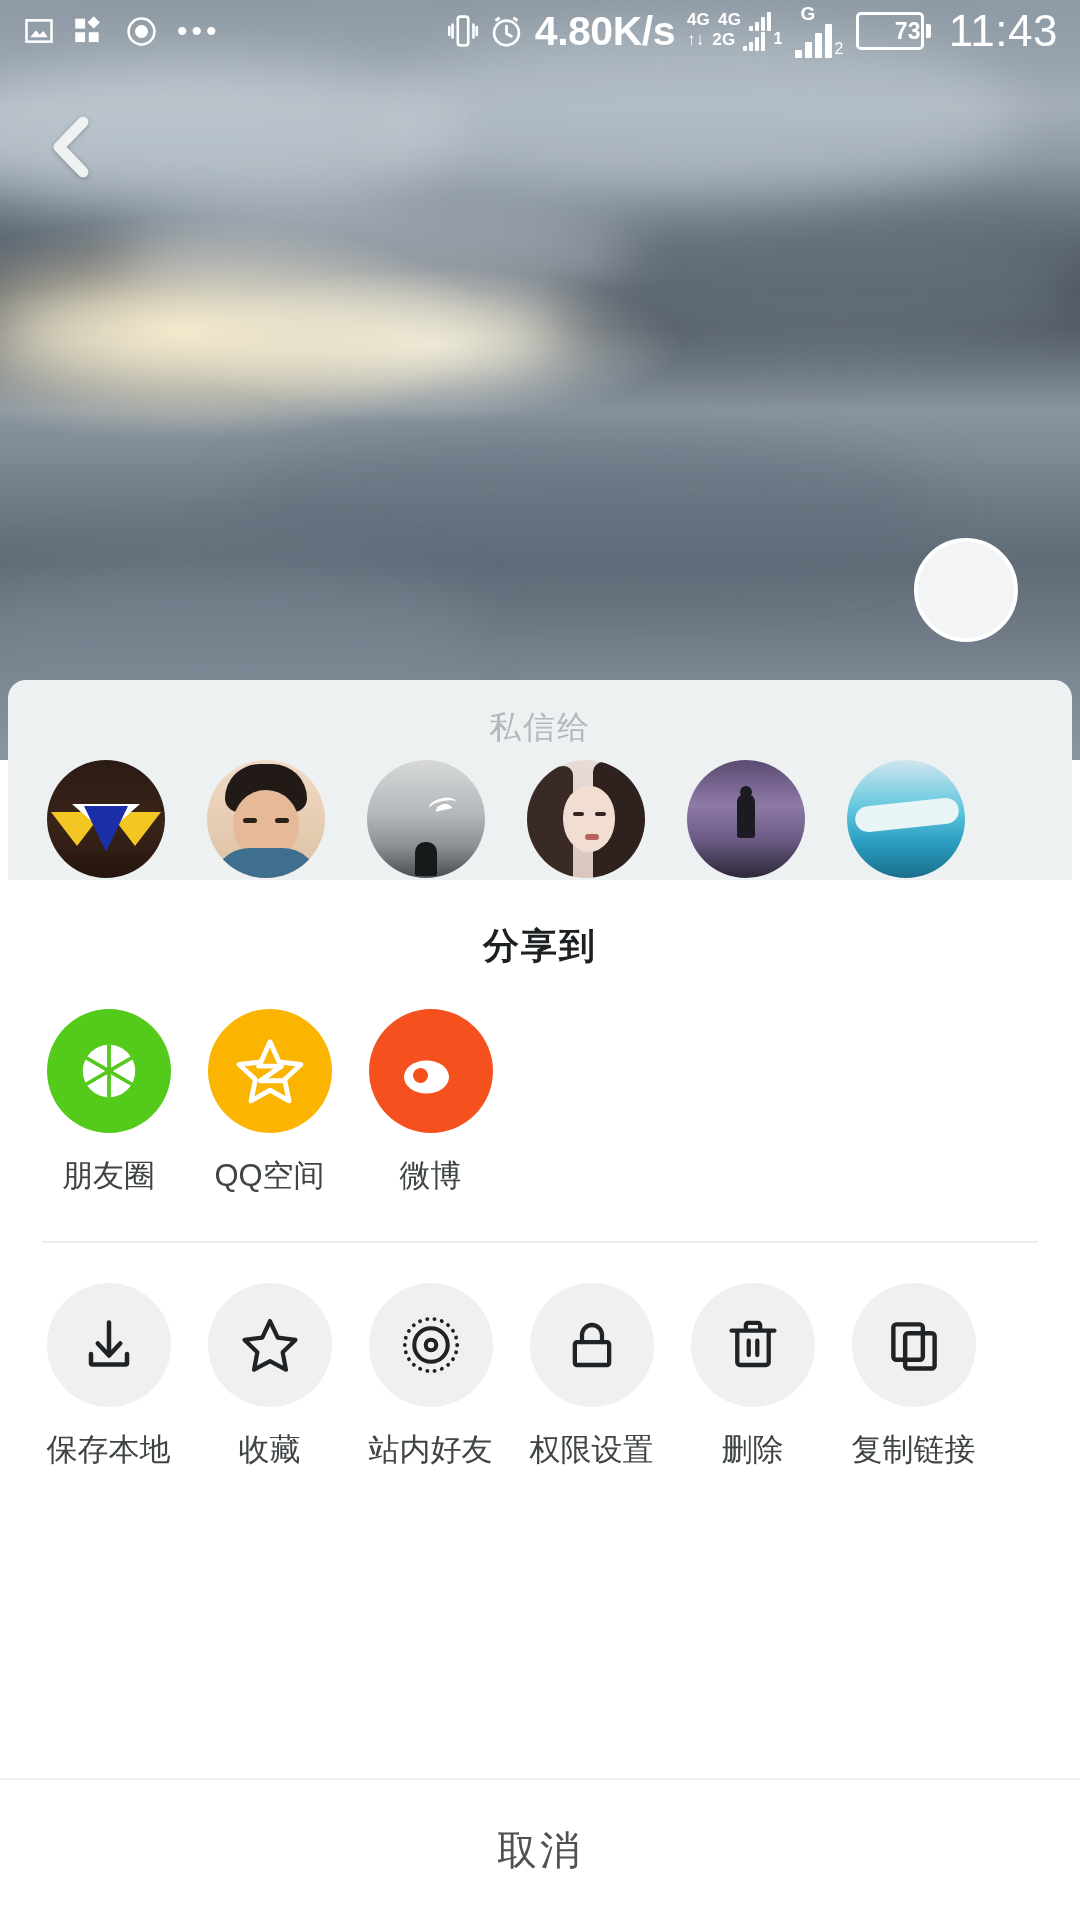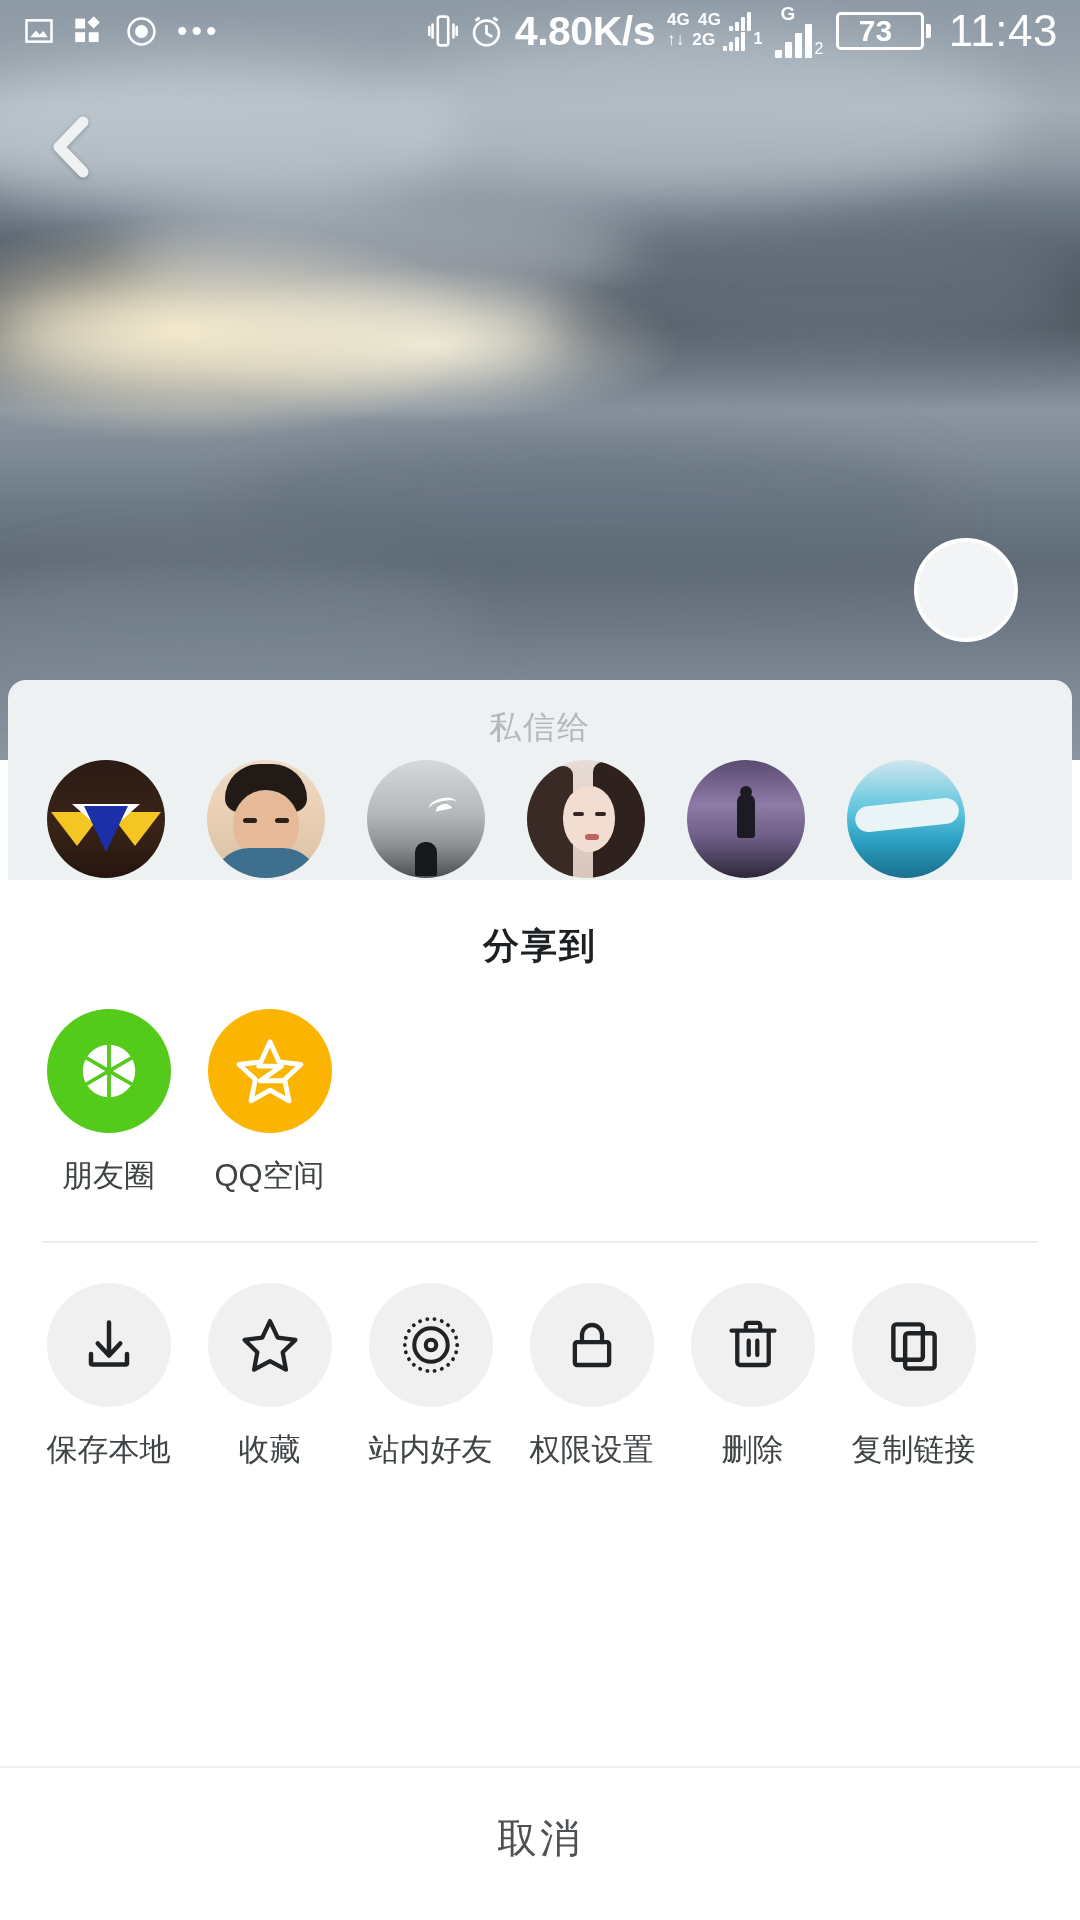--- a/index.html
+++ b/index.html
@@ -68,22 +68,22 @@
   .bars-big i:nth-child(3){height:25px;}
   .bars-big i:nth-child(4){height:34px;}
   .sim2{display:flex;flex-direction:column;align-items:center;}
   .sim2 .g{font-size:19px;font-weight:bold;line-height:1;margin-bottom:1px;align-self:flex-start;margin-left:6px;}
   .sim2 .row{display:flex;align-items:flex-end;gap:3px;}
   .battery{
     display:flex;align-items:center;
   }
   .battery .body{
     width:62px;height:32px;border:3px solid #fff;border-radius:5px;
-    display:flex;align-items:center;justify-content:flex-start;
-    font-size:30px;font-weight:bold;padding-left:20px;
+    display:flex;align-items:center;justify-content:flex-end;
+    font-size:23px;font-weight:bold;
   }
   .battery .cap{width:5px;height:14px;background:#fff;border-radius:0 2px 2px 0;margin-left:2px;}
 
   
   .dm-panel{
     position:absolute;left:8px;top:680px;width:1064px;height:200px;
     background:#eef1f2;border-radius:18px 18px 0 0;
     overflow:hidden;
   }
   .dm-title{
@@ -168,21 +168,21 @@
     display:flex;align-items:center;justify-content:center;
   }
   .cell-label{
     margin-top:22px;font-size:31px;color:#3f4447;white-space:nowrap;
   }
   .divider{
     height:2px;background:#ededed;margin:44px 42px 0 42px;
   }
   .action-ico{background:#f0f0f0;}
   .cancel{
-    position:absolute;left:0;bottom:12px;width:1080px;height:140px;
+    position:absolute;left:0;bottom:0;width:1080px;height:140px;
     border-top:2px solid #efefef;
     display:flex;align-items:center;justify-content:center;cursor:pointer;
   }
   .cancel span{font-size:40px;color:#4d5154;letter-spacing:3px;}
 
   .top-avatar{
     position:absolute;right:62px;top:538px;width:96px;height:96px;border-radius:50%;
     background:#f3f4f5;border:4px solid #fff;overflow:hidden;
   }
 </style>
@@ -378,20 +378,29 @@
       <div class="cell-ico" style="background:#fbb500">
         <svg width="78" height="78" viewBox="0 0 48 48">
           <path d="M24 6 L29.6 18.4 L43 20 L33 29.2 L35.7 42.4 L24 35.8 L12.3 42.4 L15 29.2 L5 20 L18.4 18.4 Z" fill="none" stroke="#fff" stroke-width="3" stroke-linejoin="round"></path>
           <path d="M17 21 h14 l-13 9 h14" fill="none" stroke="#fff" stroke-width="3" stroke-linecap="round" stroke-linejoin="round"></path>
         </svg>
       </div>
       <div class="cell-label">QQ空间</div>
     </div>
 
 
+    <div class="cell">
+      <div class="cell-ico" style="background:#f4511e">
+        <svg width="72" height="72" viewBox="0 0 48 48">
+          <ellipse cx="21" cy="28" rx="15" ry="11" fill="#fff"></ellipse>
+          <circle cx="17" cy="27" r="5" fill="#f4511e"></circle>
+        </svg>
+      </div>
+      <div class="cell-label">微博</div>
+    </div>
   </div>
 
   <div class="divider"></div>
 
   <div class="row-scroll action-row">
     <div class="cell">
       <div class="cell-ico action-ico">
         <svg width="60" height="60" viewBox="0 0 40 40">
             <path d="M20 5 L20 26 M12.5 19 L20 27 L27.5 19" fill="none" stroke="#1f2326" stroke-width="3" stroke-linecap="round" stroke-linejoin="round"></path>
             <path d="M8 26 v6 a1 1 0 0 0 1 1 h22 a1 1 0 0 0 1-1 v-6" fill="none" stroke="#1f2326" stroke-width="3" stroke-linecap="round"></path>

